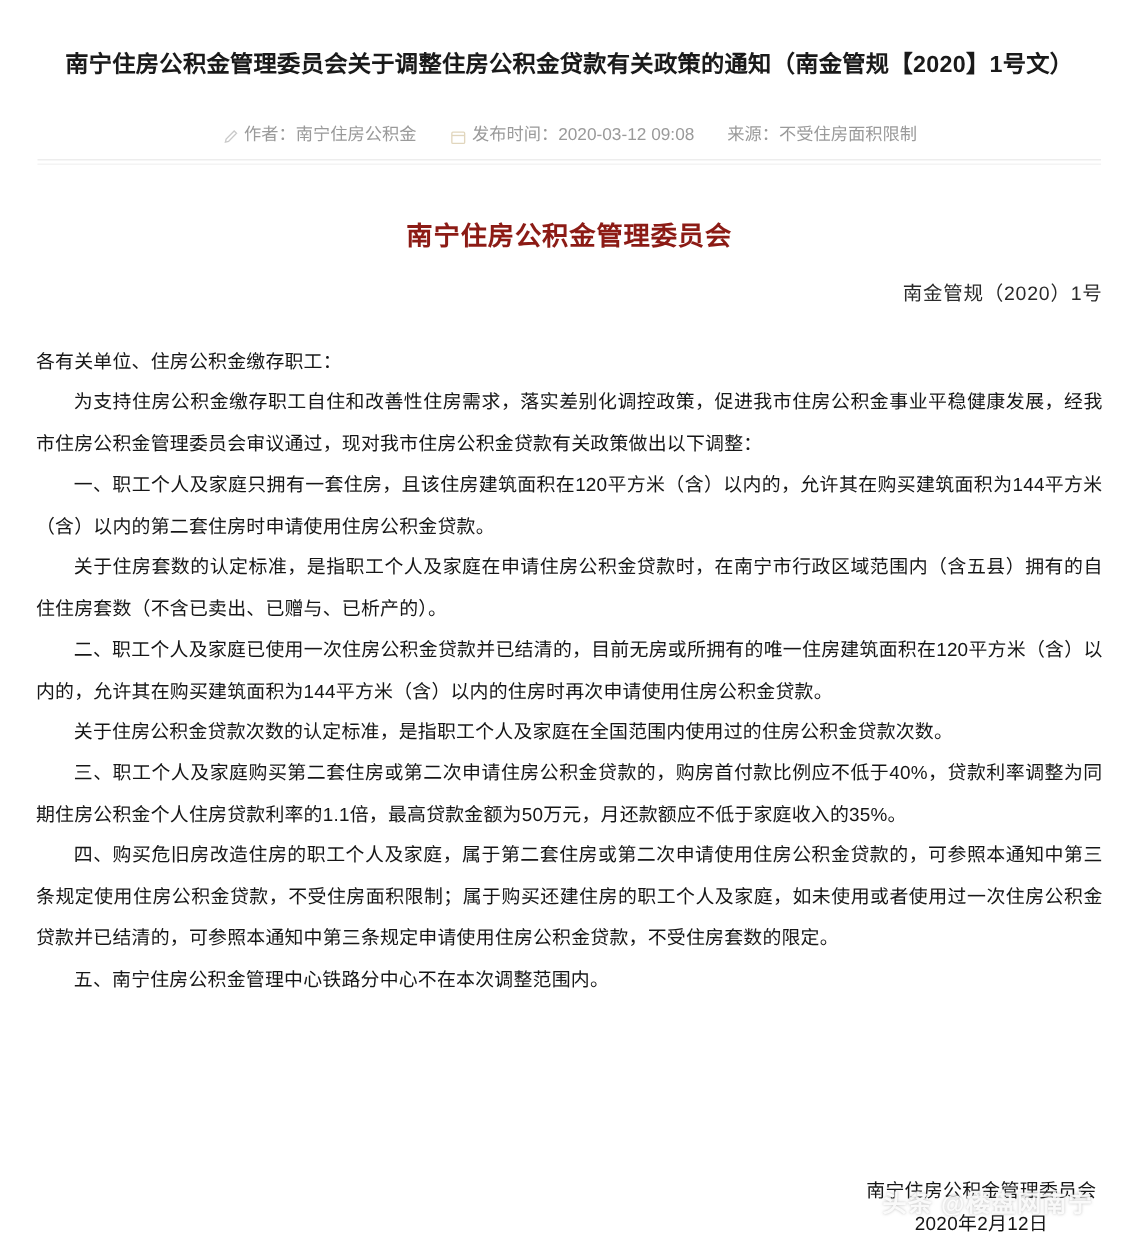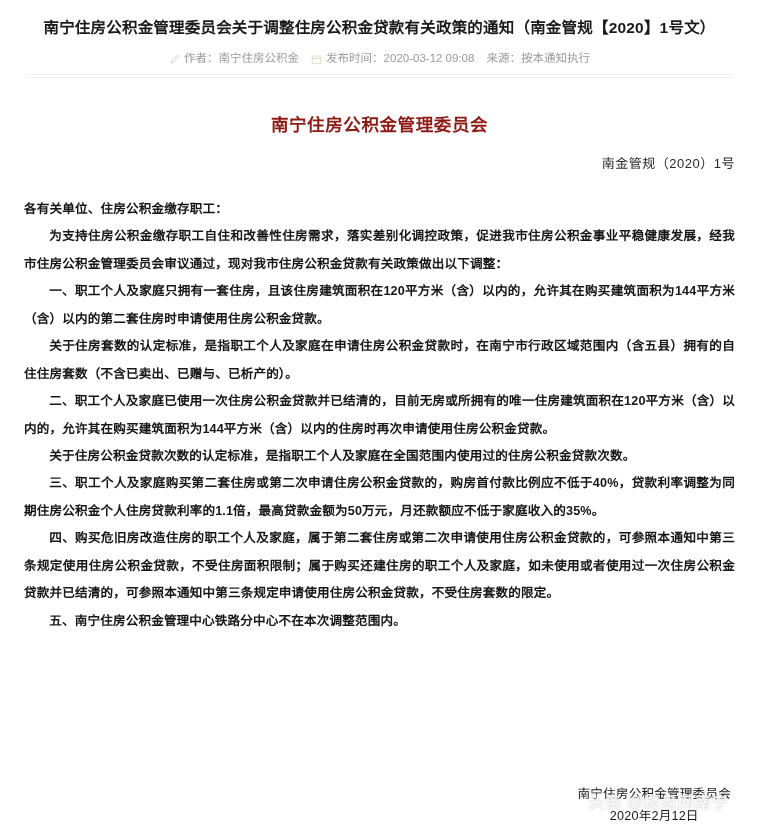--- a/index.html
+++ b/index.html
@@ -23,28 +23,28 @@
     padding: 12px 22px 0 22px;
     box-sizing: border-box;
   }
   .page-title {
     font-size: 15.5px;
     font-weight: bold;
     color: #1a1a1a;
     text-align: center;
     line-height: 1.5;
     letter-spacing: 0.2px;
-    margin: 0;
+    margin: 16px;
     padding: 4px 0 0 0;
   }
   .meta-row {
     display: flex;
     align-items: center;
     justify-content: center;
-    gap: 12px;
+    gap: 22px;
     font-size: 11.5px;
     color: #9a9a9a;
     padding: 14px 0 9px 0;
     line-height: 1;
   }
   .meta-item {
     display: inline-flex;
     align-items: center;
     gap: 4px;
     white-space: nowrap;
@@ -90,21 +90,20 @@
   }
 
   .doc-body {
     margin-top: 24px;
     font-size: 12.6px;
     line-height: 2.18;
     color: #161616;
     text-align: justify;
     text-justify: inter-ideograph;
     letter-spacing: 0.15px;
-    font-weight: bold;
   }
   .para {
     margin: 0;
   }
   .para.indent {
     text-indent: 2em;
   }
 
   
   .signature {
@@ -162,21 +161,21 @@
       <span class="meta-icon">
         <svg viewBox="0 0 16 16" aria-hidden="true">
           <rect x="1.8" y="3" width="12.4" height="11" rx="1" fill="none" stroke="#d8c9a8" stroke-width="1.3"></rect>
           <line x1="1.8" y1="6.3" x2="14.2" y2="6.3" stroke="#d8c9a8" stroke-width="1.3"></line>
         </svg>
       </span>
       <span>发布时间：2020-03-12 09:08</span>
     </span>
 
     <span class="meta-item">
-      <span>来源：按本通知执行</span>
+      <span>来源：不受住房面积限制</span>
     </span>
 
   </div>
 
   <div class="header-divider"></div>
   <div class="header-divider second"></div>
 </div>
 
 <div class="doc">
 

